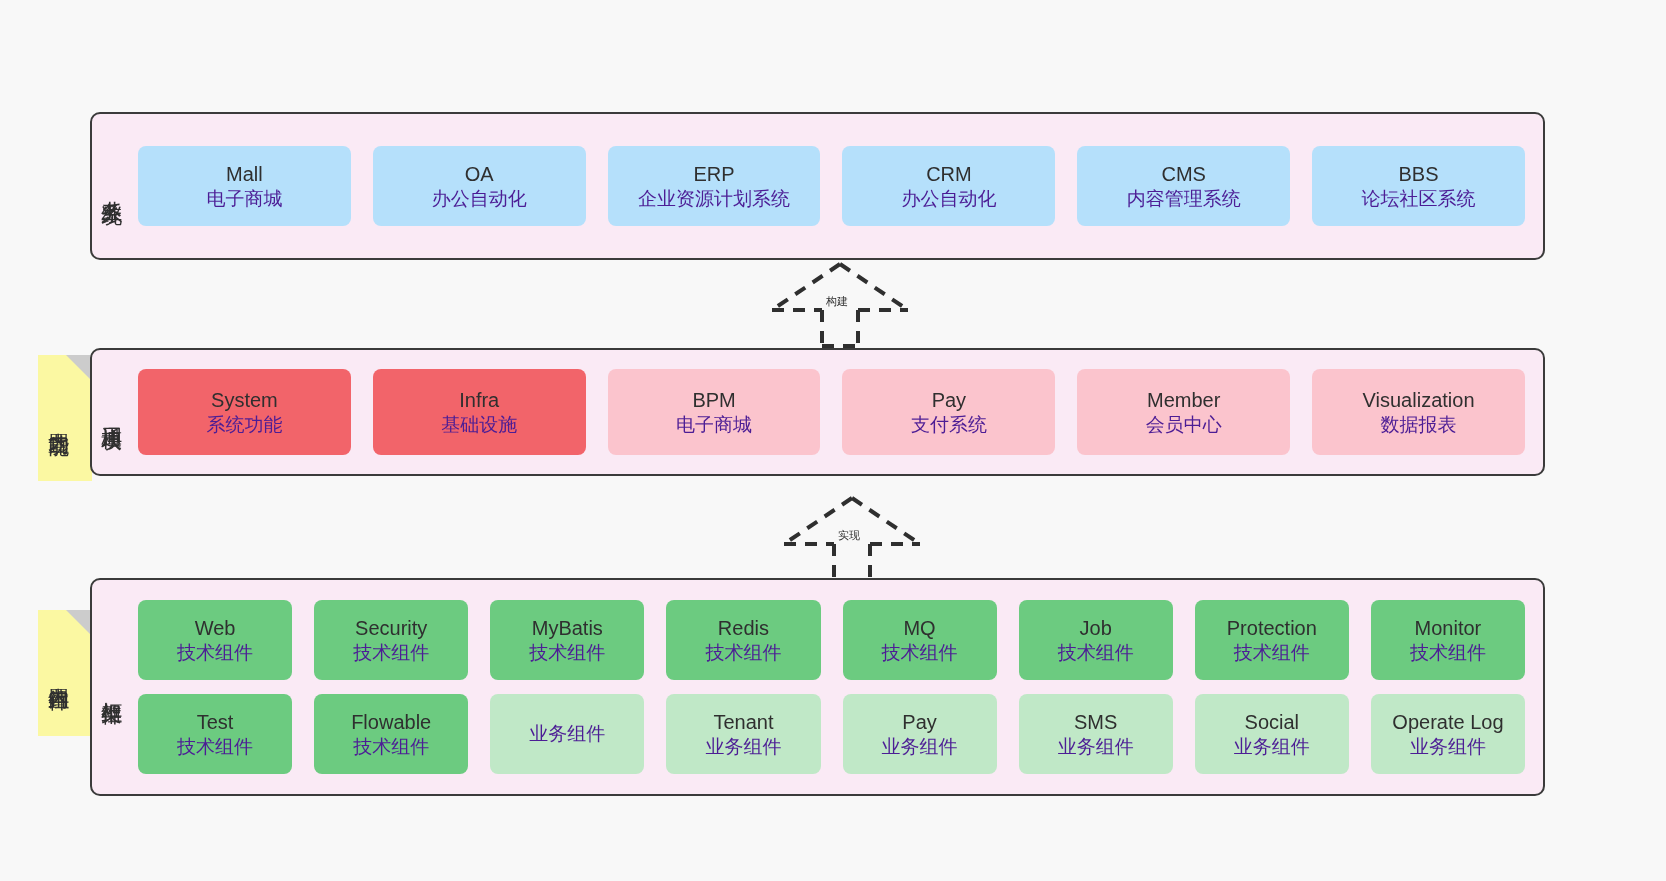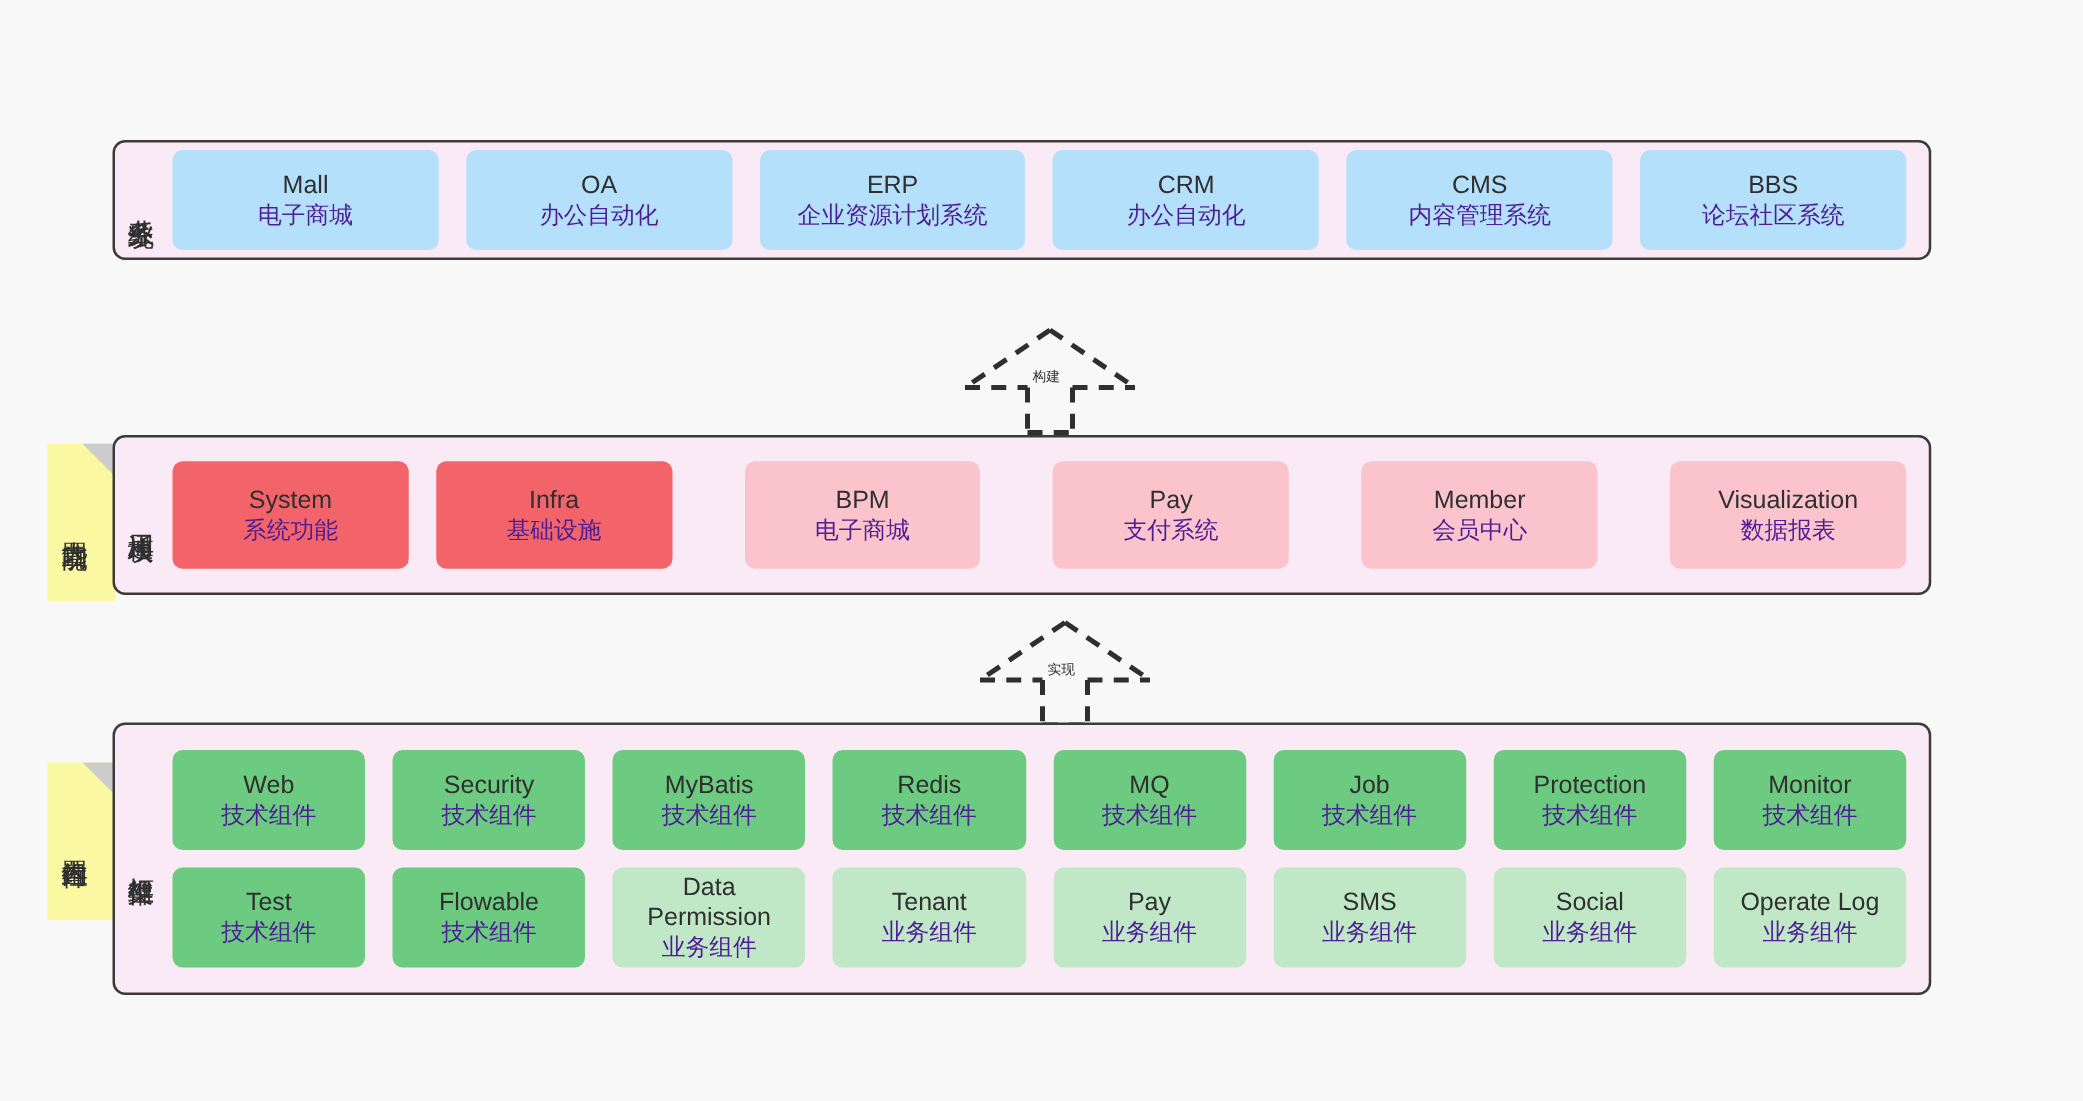--- a/index.html
+++ b/index.html
@@ -86,21 +86,21 @@
     font-size: 19px;
     color: #4c1d95;
   }
 
   .h-biz { height: 80px; }
   .h-mod { height: 86px; }
   .h-fw  { height: 80px; }
 
   .c-blue        { background: #b5e0fb; }
   .c-red         { background: #f2646a; justify-content: center; }
-  .c-pink        { background: #fbc4cd; margin-left: 36px; }
+  .c-pink        { background: #fbc4cd; }
   .c-green       { background: #6ccb80; }
   .c-green-light { background: #c0e8c7; }
 
   
   .note {
     position: absolute;
     background: #fbf8a2;
     box-sizing: border-box;
     display: flex;
     align-items: center;
@@ -137,21 +137,21 @@
     color: #2f2f2f;
     background: transparent;
     white-space: nowrap;
   }
 </style>
 </head>
 <body>
 
 <div id="stage">
 
-  <div class="layer" id="layer-business" style="left:90px; top:112px; width:1455px; height:96px;">
+  <div class="layer" id="layer-business" style="left:90px; top:112px; width:1455px; height:148px;">
     <div class="layer-title">业务系统</div>
     <div class="layer-body">
       <div class="row">
         <div class="card h-biz c-blue">
           <span class="en">Mall</span>
           <span class="cn">电子商城</span>
         </div>
         <div class="card h-biz c-blue">
           <span class="en">OA</span>
           <span class="cn">办公自动化</span>
@@ -290,21 +290,20 @@
       <div class="row">
         <div class="card h-fw c-green">
           <span class="en">Test</span>
           <span class="cn">技术组件</span>
         </div>
         <div class="card h-fw c-green">
           <span class="en">Flowable</span>
           <span class="cn">技术组件</span>
         </div>
         <div class="card h-fw c-green-light">
-          <span class="en">Data Permission</span>
           <span class="cn">业务组件</span>
         </div>
         <div class="card h-fw c-green-light">
           <span class="en">Tenant</span>
           <span class="cn">业务组件</span>
         </div>
         <div class="card h-fw c-green-light">
           <span class="en">Pay</span>
           <span class="cn">业务组件</span>
         </div>

